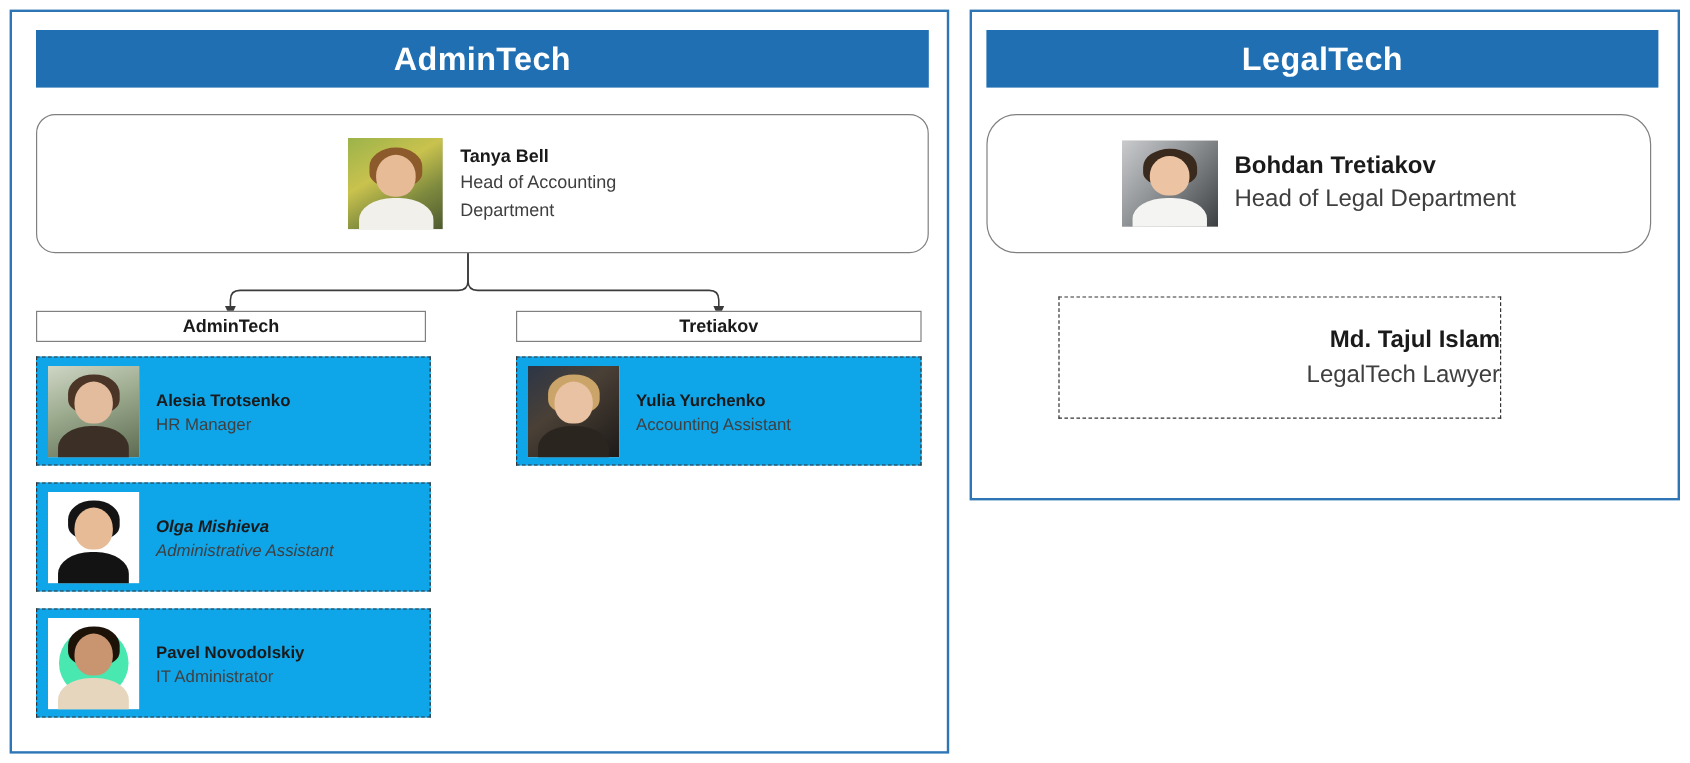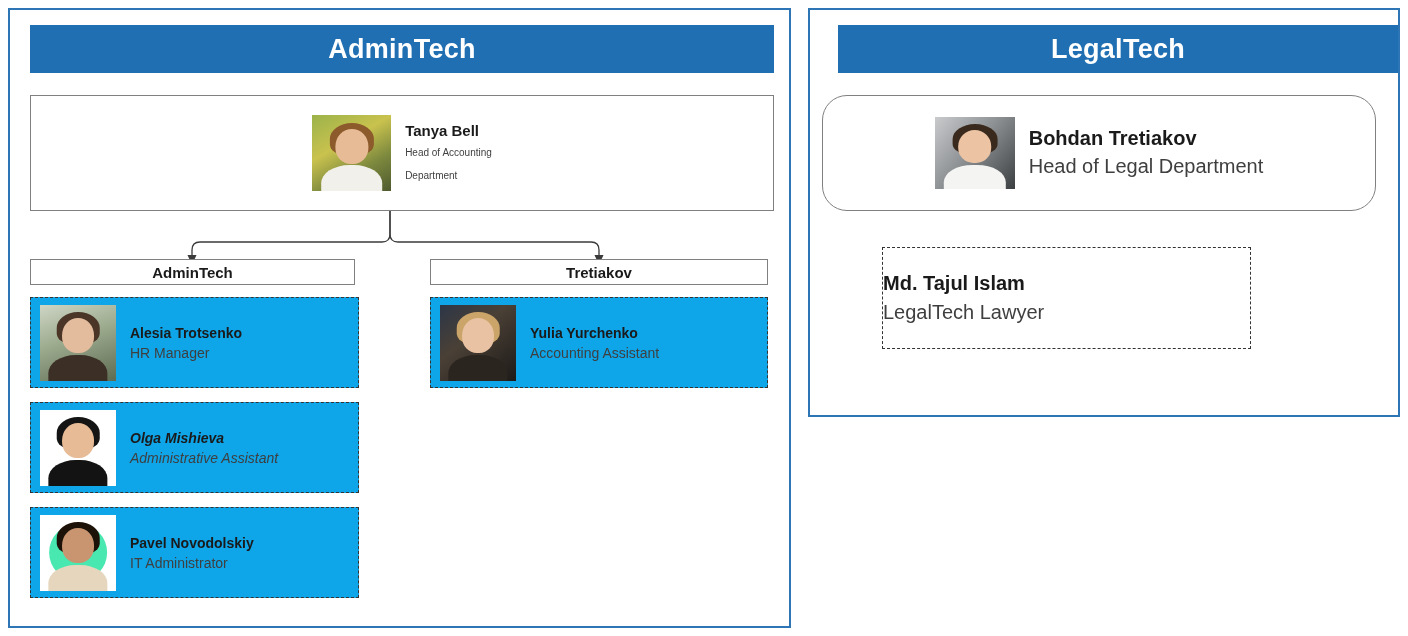--- a/index.html
+++ b/index.html
@@ -53,38 +53,38 @@
     width: 744px;
     height: 48px;
     font-size: 27px;
   }
   #header-legaltech {
     left: 12px;
     top: 15px;
     width: 560px;
     height: 48px;
     font-size: 27px;
-    margin-left: 16px;
   }
 
   
   .head-box {
     position: absolute;
     border: 1px solid #808080;
     background: #ffffff;
     box-sizing: border-box;
     display: flex;
     align-items: center;
     justify-content: center;
   }
   #head-box-admintech {
     left: 20px;
     top: 85px;
     width: 744px;
     height: 116px;
+    border-radius: 16px;
   }
   #head-box-legaltech {
     left: 12px;
     top: 85px;
     width: 554px;
     height: 116px;
     border-radius: 25px;
   }
 
   .head-inner {
@@ -176,21 +176,21 @@
   
   .p-name {
     font-weight: bold;
     color: #1a1a1a;
   }
   .p-title {
     color: #3f3f3f;
   }
 
   #head-box-admintech .p-name  { font-size: 15px; line-height: 21px; }
-  #head-box-admintech .p-title { font-size: 10px; line-height: 23px; }
+  #head-box-admintech .p-title { font-size: 15px; line-height: 23px; }
   #head-box-legaltech .p-name  { font-size: 20px; line-height: 27px; }
   #head-box-legaltech .p-title { font-size: 20px; line-height: 29px; }
 
   
   #connector {
     position: absolute;
     left: 0;
     top: 0;
     width: 783px;
     height: 620px;
@@ -246,21 +246,21 @@
     position: absolute;
     left: 882px;
     top: 247px;
     width: 369px;
     height: 102px;
     border: 1px dashed #333333;
     background: #ffffff;
     box-sizing: border-box;
     display: flex;
     flex-direction: column;
-    align-items: flex-start;
+    align-items: flex-end;
     justify-content: center;
   }
   #card-tajul .p-name  { font-size: 20px; line-height: 29px; }
   #card-tajul .p-title { font-size: 20px; line-height: 29px; }
 </style>
 </head>
 <body>
 
 <div class="panel" id="panel-admintech">
 

